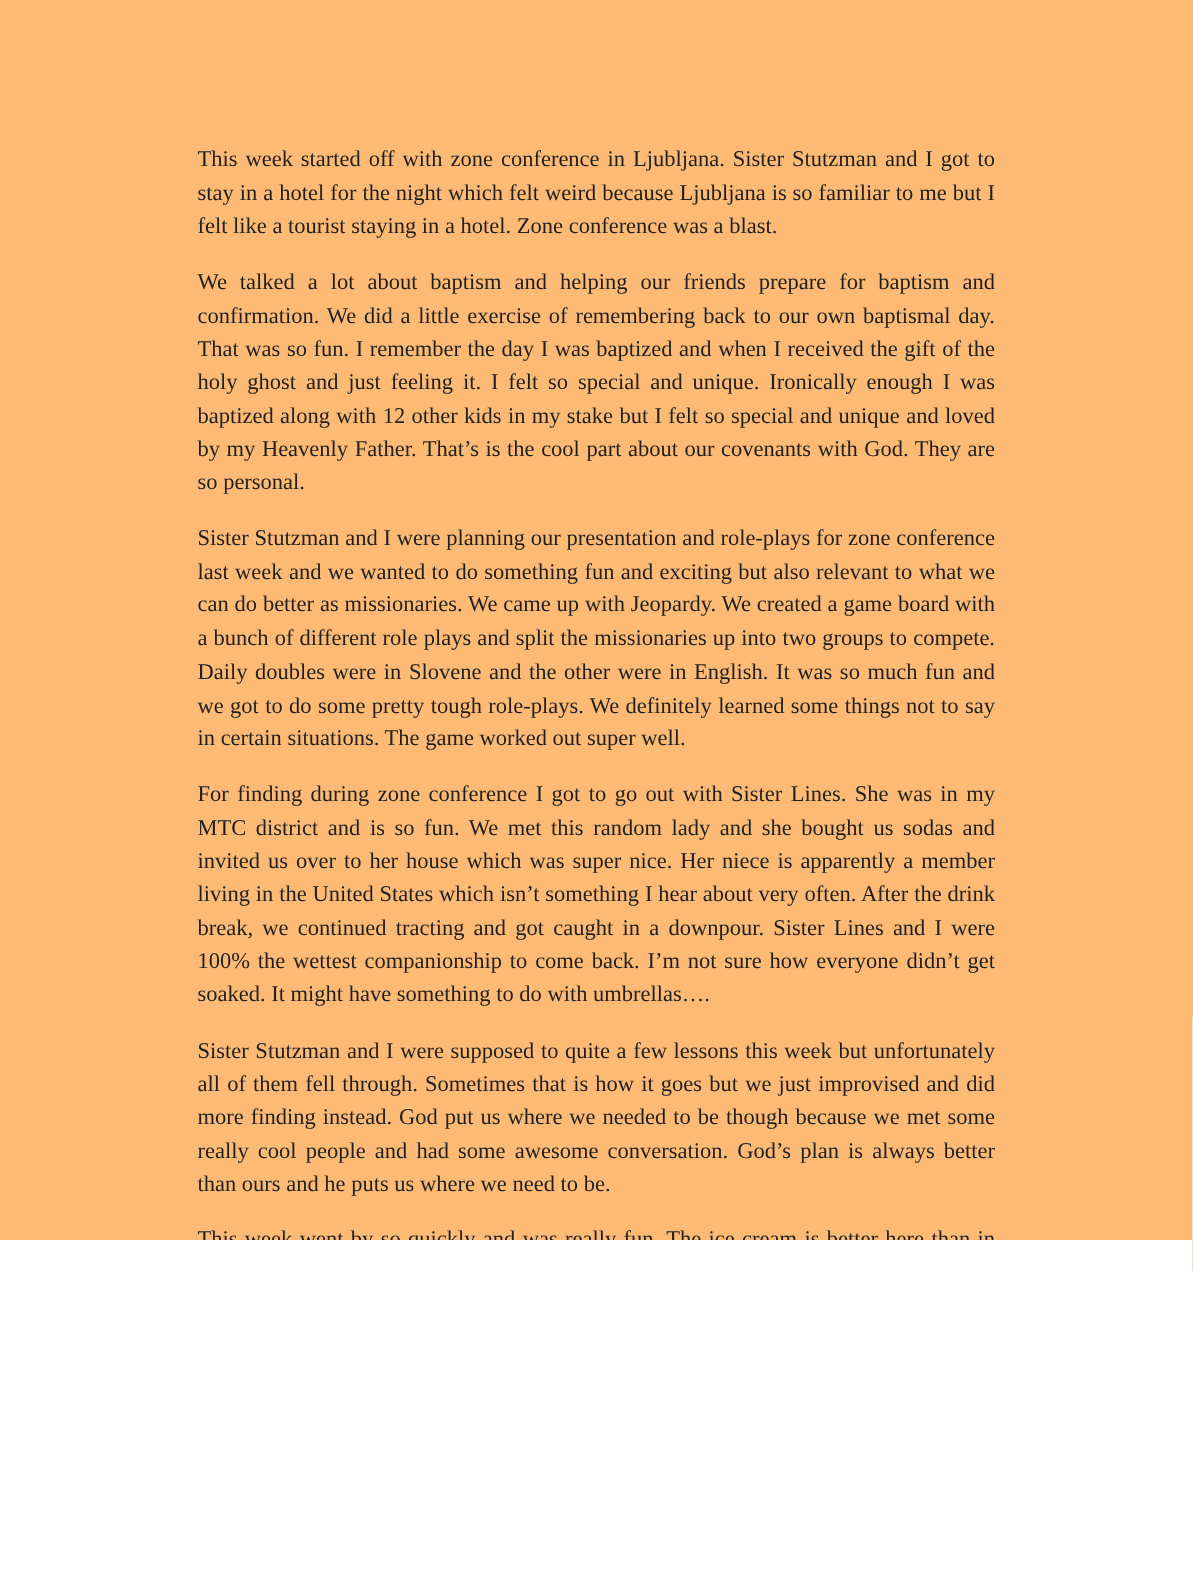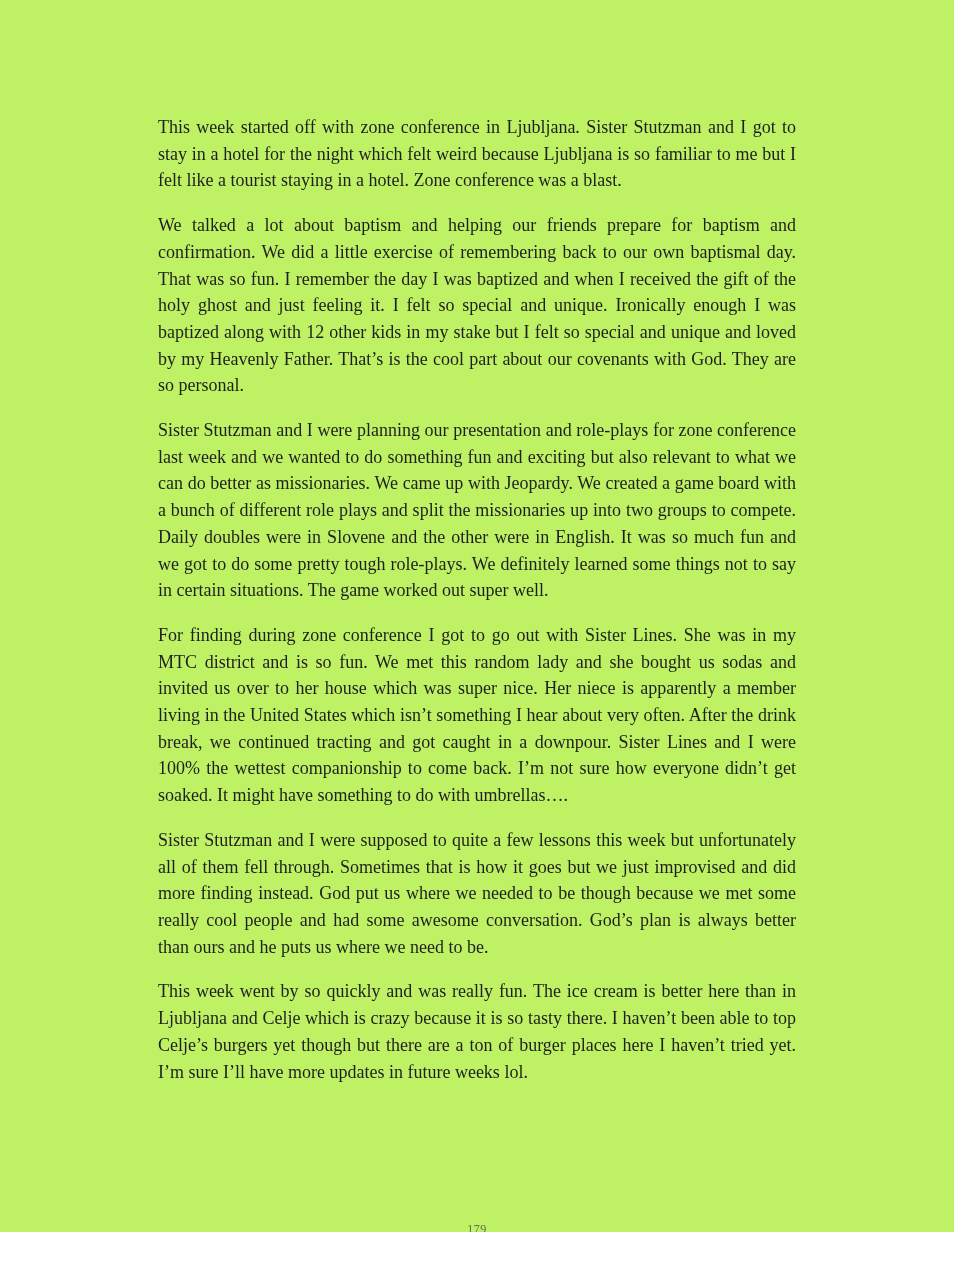--- a/index.html
+++ b/index.html
@@ -3,22 +3,22 @@
 <meta charset="utf-8">
 <style>
   html, body {
     margin: 0;
     padding: 0;
     background: #ffffff;
   }
   .page {
     position: relative;
     width: 954px;
-    height: 1232px;
-    background: #bef264;
+    height: 992px;
+    background: #fdba74;
     overflow: hidden;
     font-family: "Liberation Serif", "DejaVu Serif", serif;
   }
   .content {
     position: absolute;
     left: 158px;
     top: 114px;
     width: 638px;
   }
   .content p {

